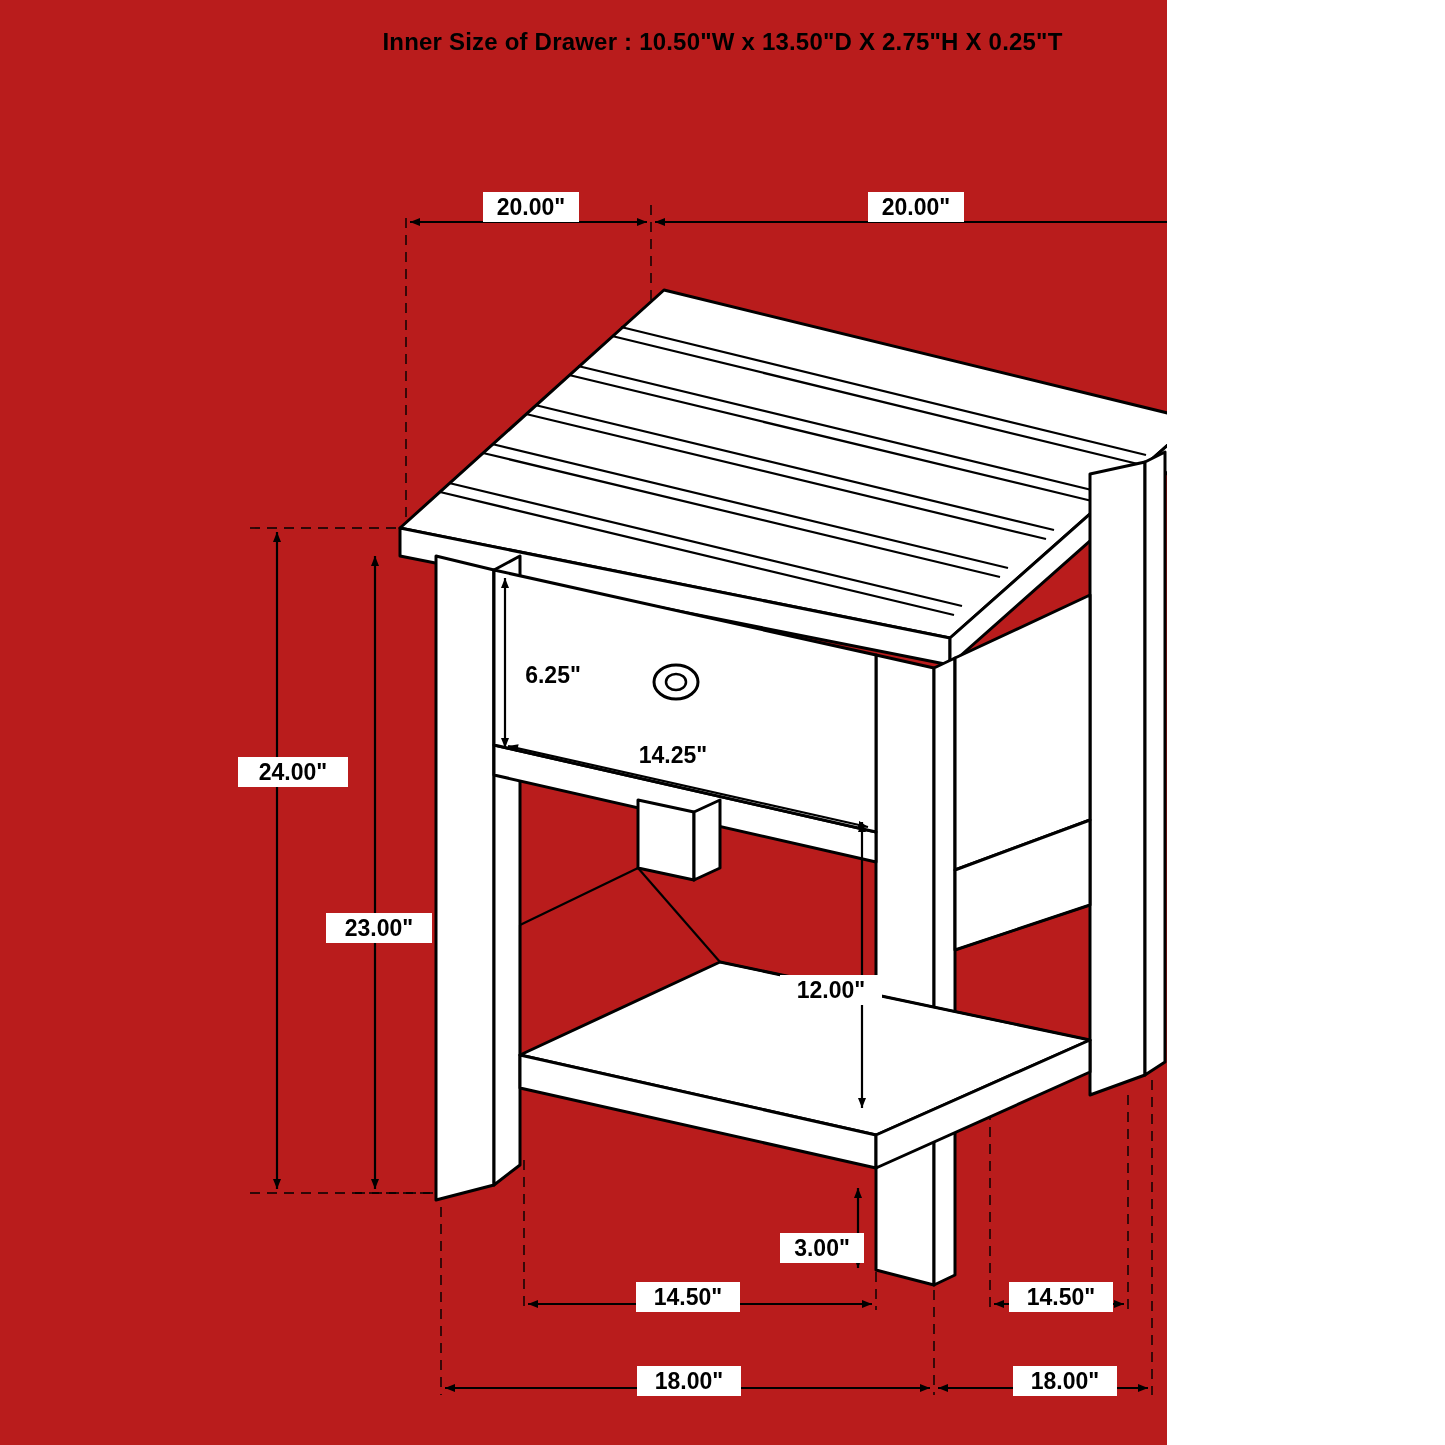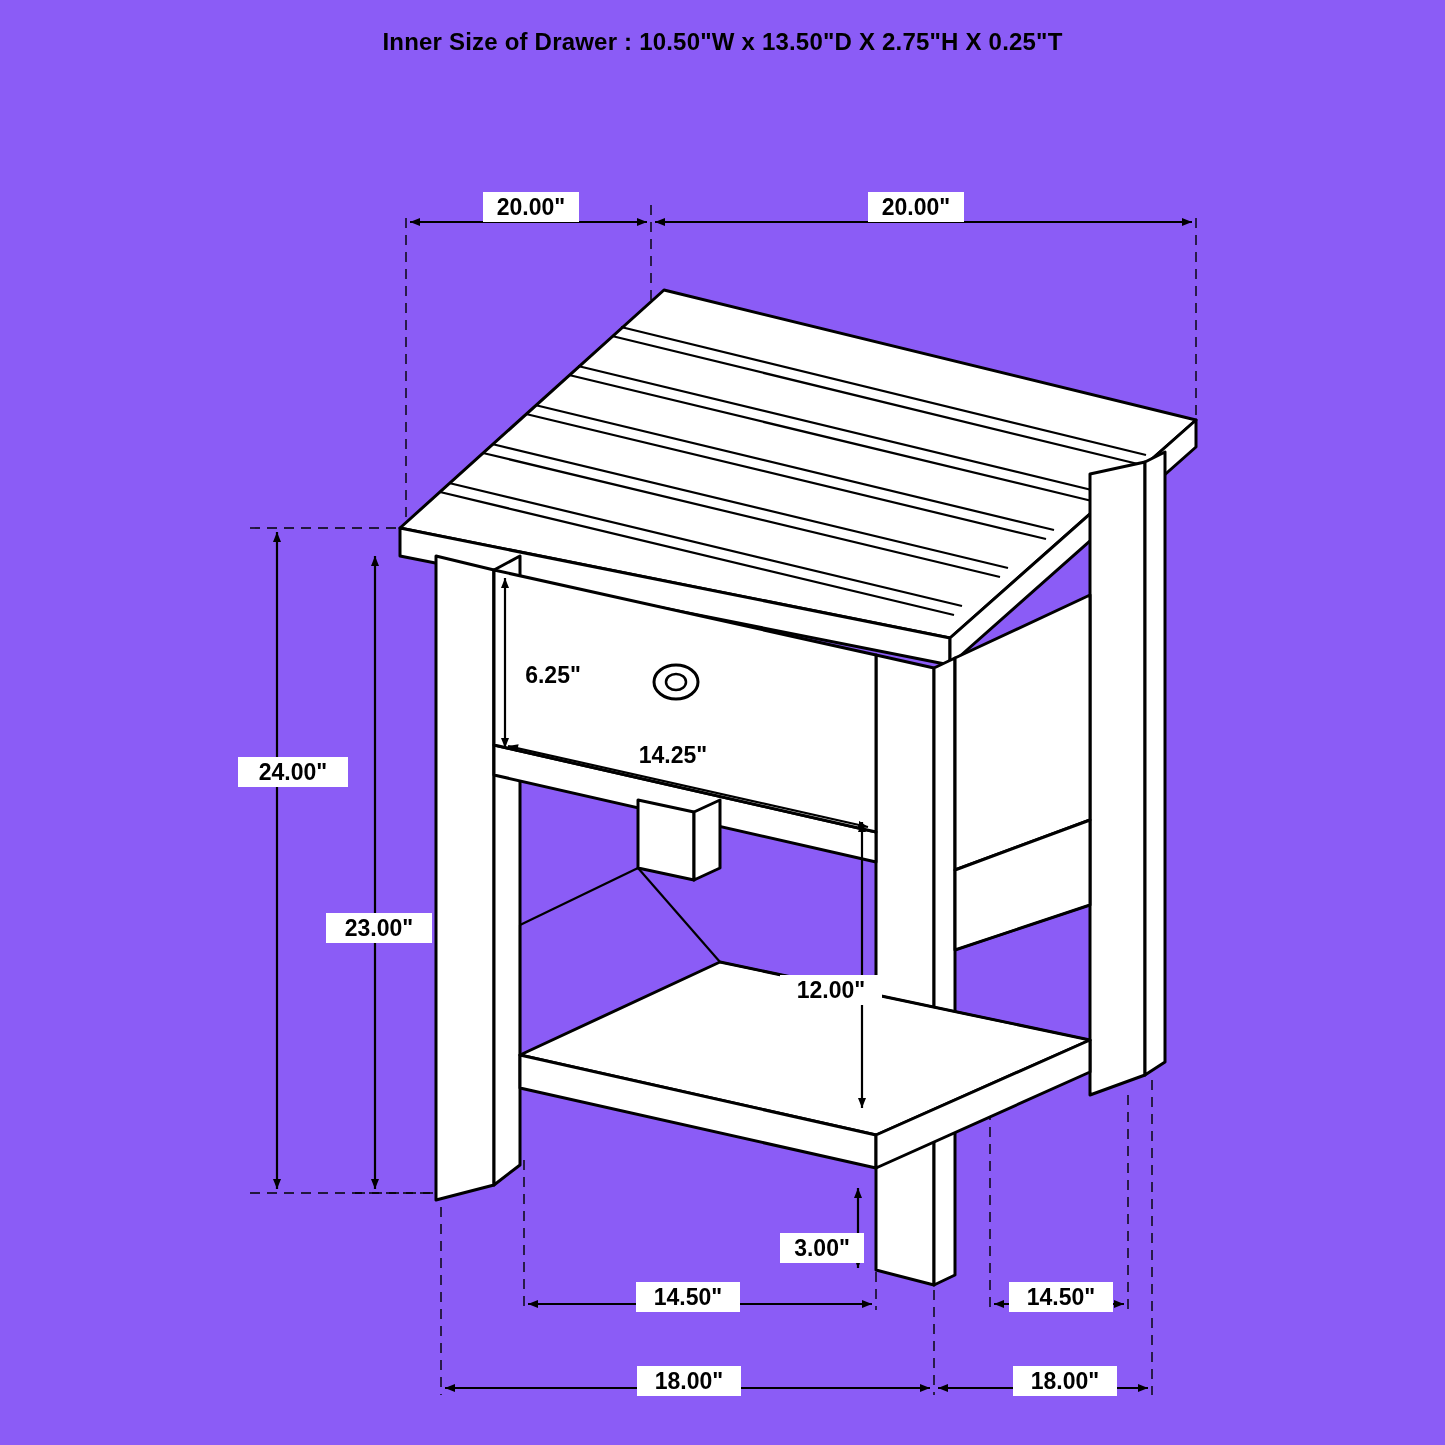--- a/index.html
+++ b/index.html
@@ -5,23 +5,23 @@
   html, body {
     margin: 0;
     padding: 0;
     background: #ffffff;
   }
   body {
     font-family: "Liberation Sans", sans-serif;
   }
   #page {
     position: relative;
-    width: 1445px;
+    width: 1167px;
     height: 1445px;
-    background: #8b5cf6;
+    background: #b91c1c;
     overflow: hidden;
   }
   #title {
     position: absolute;
     top: 28px;
     left: 0;
     width: 1445px;
     text-align: center;
     font-size: 24px;
     font-weight: bold;

